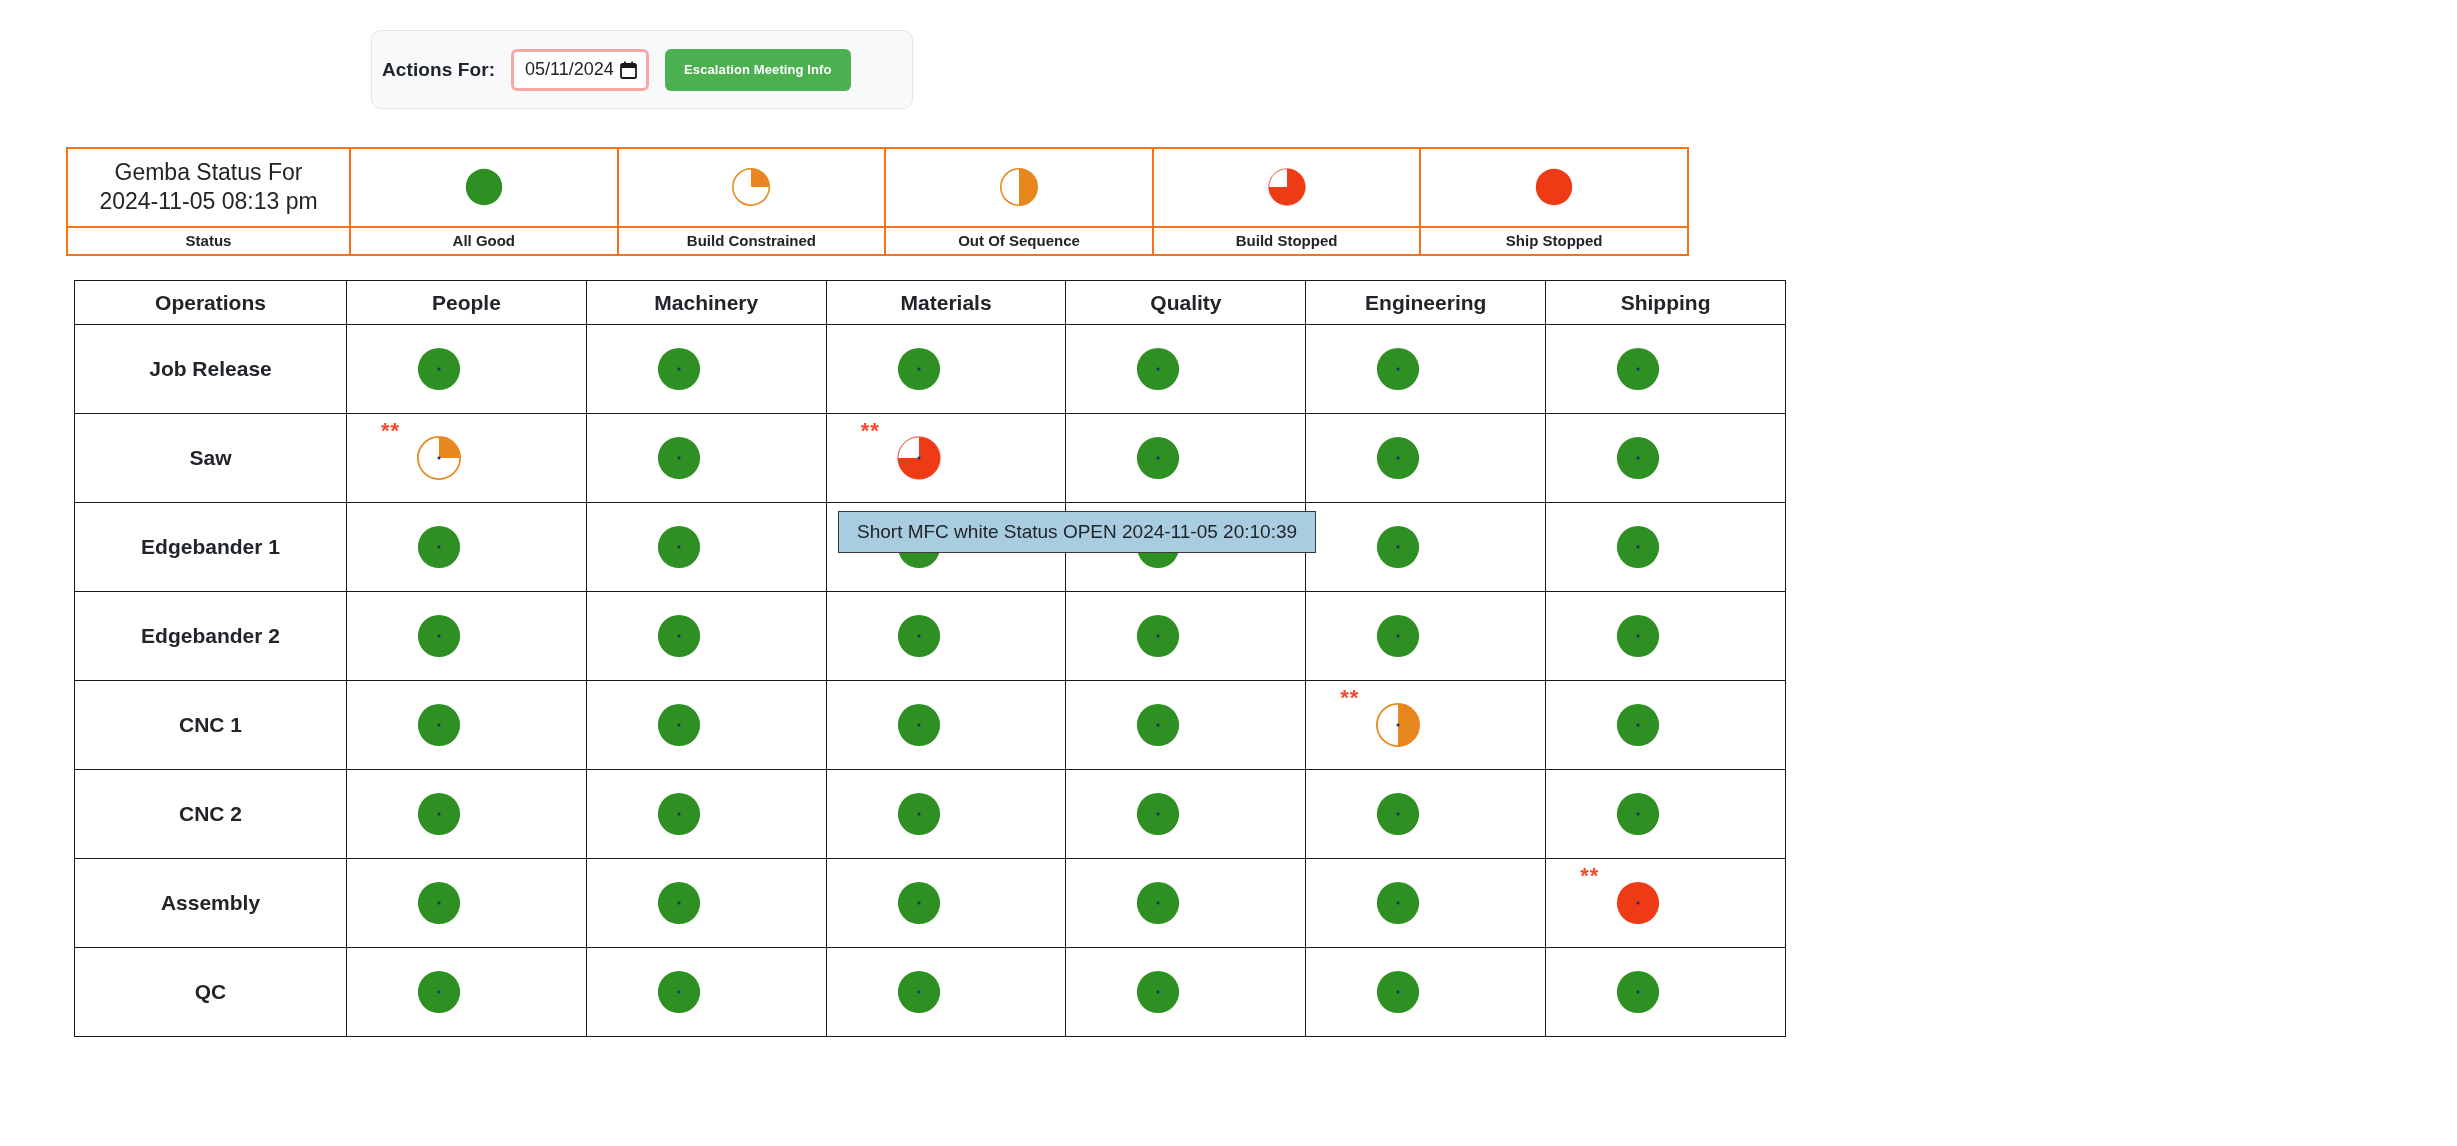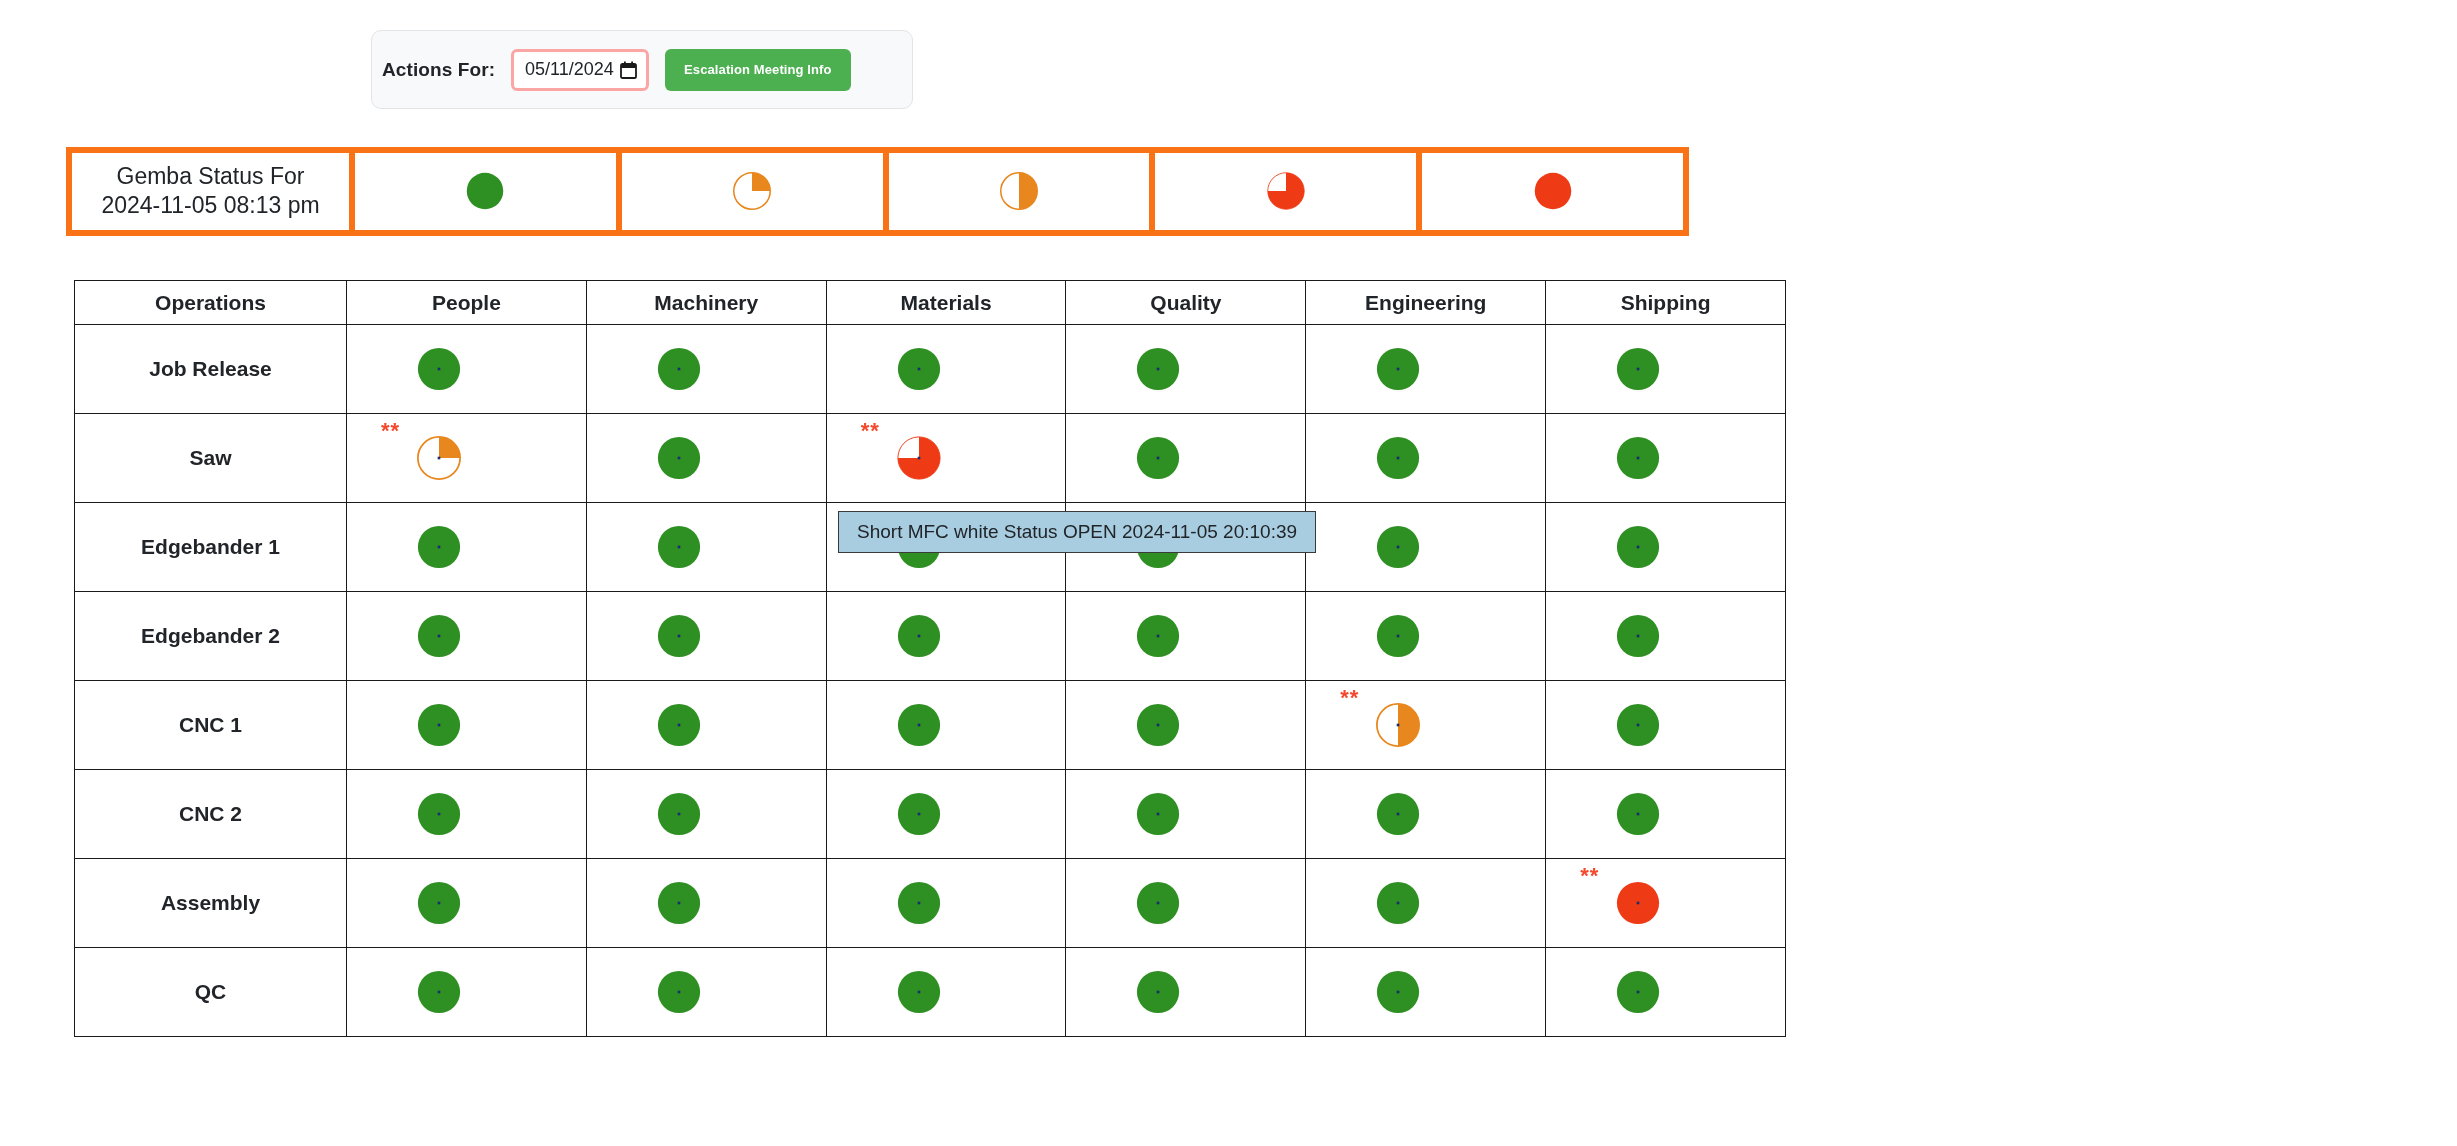--- a/index.html
+++ b/index.html
@@ -73,21 +73,21 @@
   
   #legend-table {
     position: absolute;
     left: 66px;
     top: 147px;
     width: 1623px;
     border-collapse: collapse;
     table-layout: fixed;
   }
   #legend-table td {
-    border: 6px solid #f97316;
+    border: 2px solid #f97316;
     text-align: center;
     vertical-align: middle;
     padding: 0;
   }
   #legend-table .legend-title-cell {
     width: 283px;
     font-size: 23px;
     line-height: 1.28;
     padding: 9px 14px;
     color: #212529;
@@ -235,20 +235,28 @@
           </div>
       </td>
       <td class="legend-icon-cell">
         <div class="legend-swatch-wrap">
             <svg viewBox="0 0 100 100" width="38" height="38">
               <circle cx="50" cy="50" r="48" fill="#ee3b16"></circle>
             </svg>
           </div>
       </td>
     </tr>
+    <tr>
+      <td class="legend-name-cell">Status</td>
+      <td class="legend-name-cell">All Good</td>
+      <td class="legend-name-cell">Build Constrained</td>
+      <td class="legend-name-cell">Out Of Sequence</td>
+      <td class="legend-name-cell">Build Stopped</td>
+      <td class="legend-name-cell">Ship Stopped</td>
+    </tr>
   </tbody>
 </table>
 
 <table id="matrix-table">
   <thead>
     <tr>
       <th class="col-operations">Operations</th>
       <th>People</th>
       <th>Machinery</th>
       <th>Materials</th>

